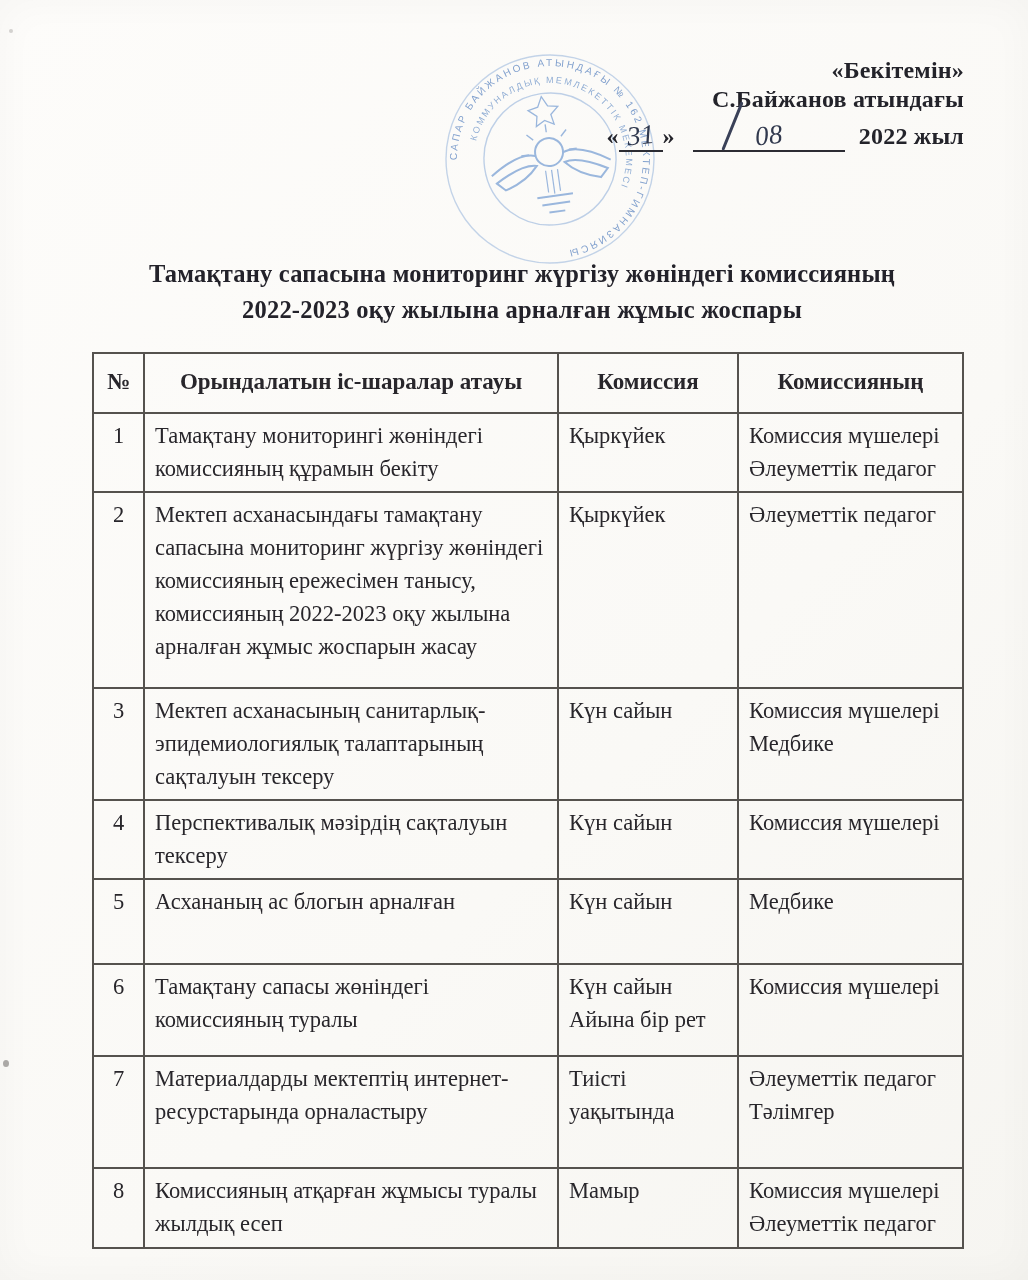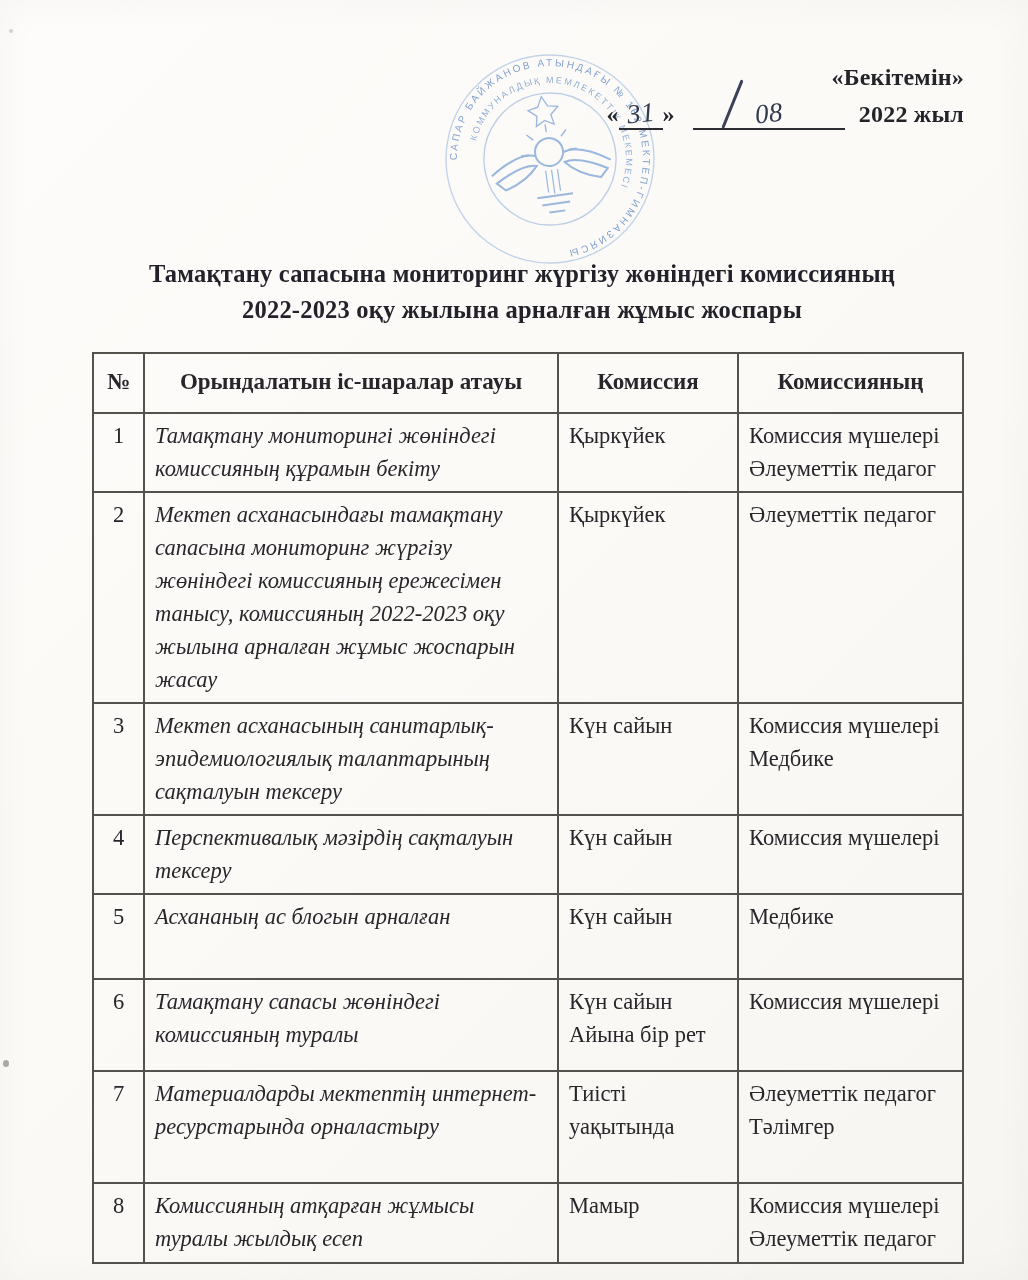--- a/index.html
+++ b/index.html
@@ -17,21 +17,21 @@
   }
   
   .stamp{
     position:absolute;left:432px;top:48px;width:236px;height:222px;
     transform:rotate(-8deg);
     opacity:0.88;
     pointer-events:none;
   }
   
   .approval{
-    position:absolute;top:63px;right:64px;
+    position:absolute;top:56px;right:64px;
     text-align:right;
     font-weight:bold;font-size:24px;line-height:29px;
     color:#23232a;
     letter-spacing:0.2px;
   }
   .approval .row{white-space:nowrap;display:flex;justify-content:flex-end;align-items:baseline;}
   .sig-line{
     display:inline-block;position:relative;
     width:118px;height:26px;margin:0 6px 0 2px;
     border-bottom:2px solid #2c2c33;
@@ -74,21 +74,21 @@
     padding:5px 10px 6px 10px;
     vertical-align:top;
     overflow:hidden;
   }
   table.plan th{
     font-size:23px;font-weight:bold;text-align:center;vertical-align:middle;
     padding-top:2px;
   }
   td.c-num{text-align:center;padding-left:2px;padding-right:2px;}
   td.c-term,td.c-resp{text-align:left;white-space:pre-line;}
-  td.c-task{text-align:left;font-style:italic;}
+  td.c-task{text-align:left;}
   tr.h60{height:60px;} tr.h62{height:62px;} tr.h196{height:196px;}
   tr.h100{height:100px;} tr.h64{height:64px;} tr.h85{height:85px;}
   tr.h92{height:92px;} tr.h112{height:112px;} tr.h80{height:80px;}
   
   .speck{position:absolute;background:#8a8884;border-radius:50%;}
   .speck-a{left:3px;top:1060px;width:6px;height:7px;opacity:.7;}
   .speck-b{left:9px;top:29px;width:4px;height:4px;opacity:.35;}
 </style>
 </head>
 <body>
@@ -131,20 +131,21 @@
         <line x1="110" y1="164" x2="126" y2="164"></line>
         <line x1="112" y1="122" x2="112" y2="144" stroke-width="1.2"></line>
         <line x1="118" y1="122" x2="118" y2="146" stroke-width="1.2"></line>
         <line x1="124" y1="122" x2="124" y2="144" stroke-width="1.2"></line>
       </g>
     </svg>
   </div>
 
   <div class="approval">
     <div class="row">«Бекітемін»</div>
+    <div class="row">С.Байжанов атындағы</div>
     <div class="row date-row">
       <span>«</span>
       <span class="day-line"><span class="hand">31</span></span>
       <span>»</span>
       <span class="month-line">
         <span class="month-slash"></span>
         <span class="hand">08</span>
       </span>
       <span>2022 жыл</span>
     </div>

